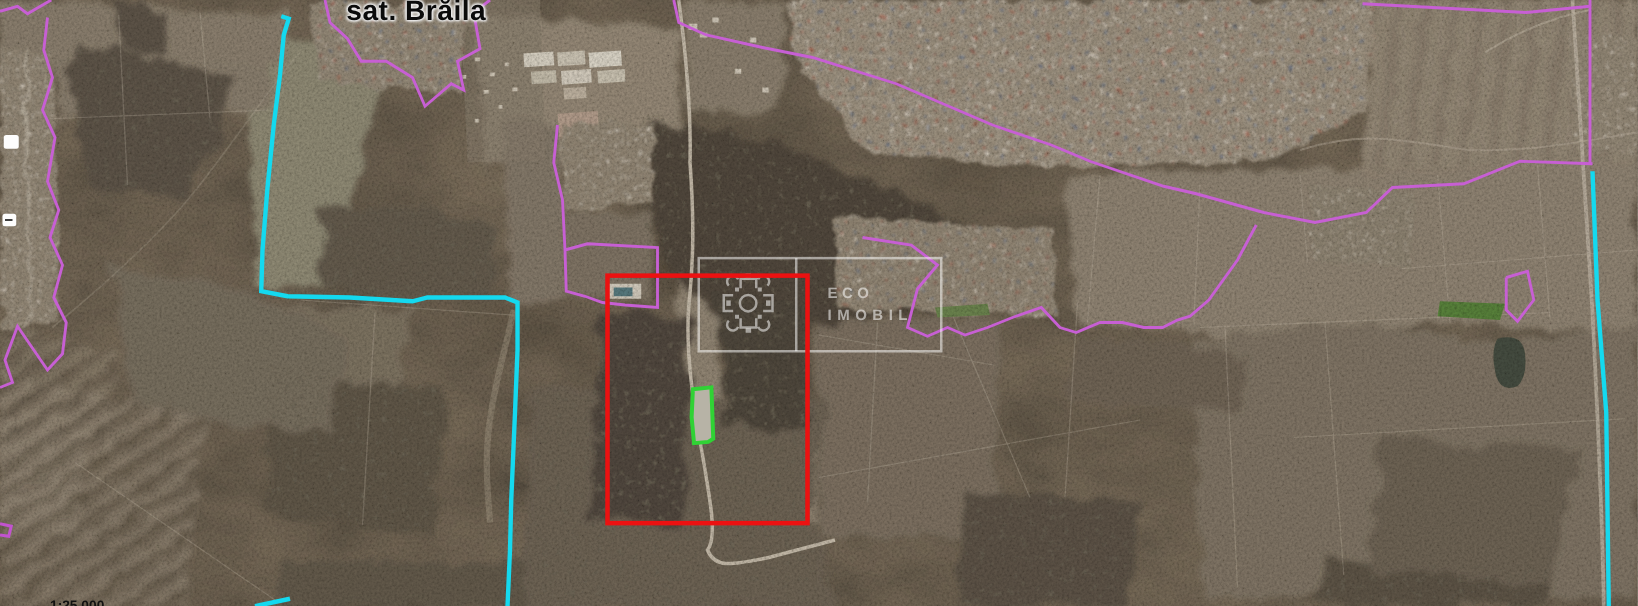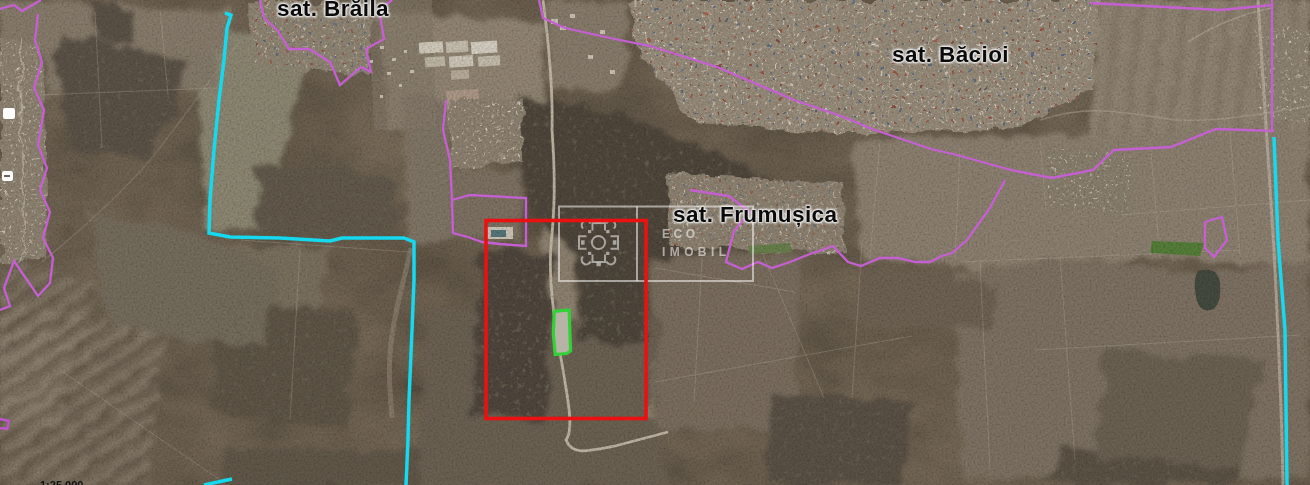--- a/index.html
+++ b/index.html
@@ -385,19 +385,17 @@
 <rect x="3" y="108" width="12" height="11" rx="2" fill="#fdfdfd"></rect>
 
 <g>
   <rect x="2" y="171" width="11" height="10" rx="2" fill="#fdfdfd"></rect>
   <line x1="4" y1="176" x2="10" y2="176" stroke="#333" stroke-width="1.5"></line>
 </g>
 </svg>
 
 <div class="lbl" style="left:277px;top:-4px;">sat. Brăila</div>
 
-<div class="lbl" style="left:892px;top:42px;">sat. Băcioi</div>
-
-
-<div class="lbl" style="left:673px;top:202px;">sat. Frumușica</div>
+
+
 
 <div style="position:absolute;left:40px;top:479px;font-size:11px;font-weight:bold;color:#111;">1:25 000</div>
 </div>
 
 </body></html>

